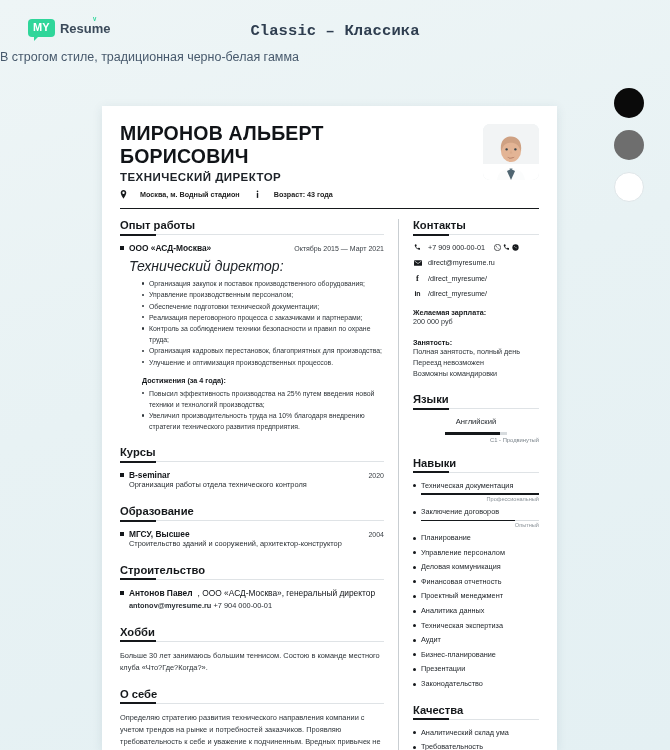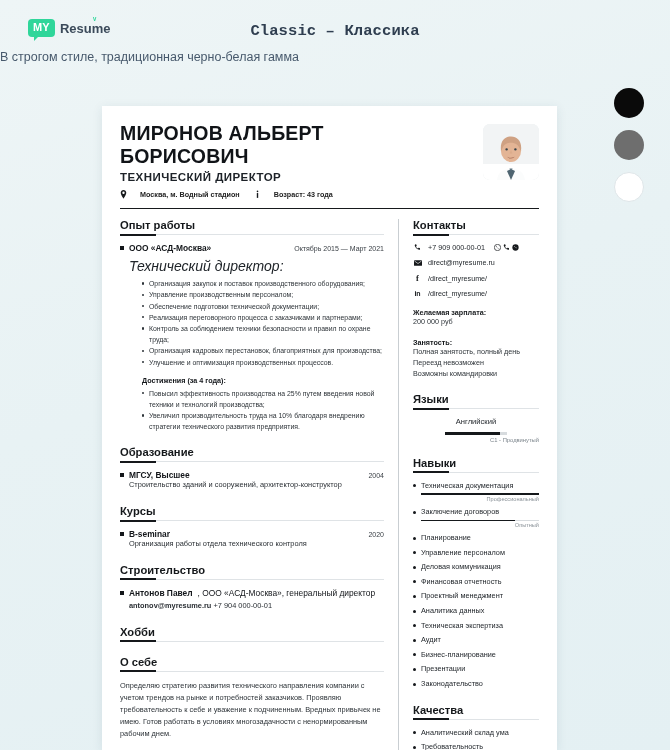--- a/index.html
+++ b/index.html
@@ -425,62 +425,63 @@
         </ul>
 
         <div class="ach-title">Достижения (за 4 года):</div>
         <ul class="dots">
           <li>Повысил эффективность производства на 25% путем введения новой техники и технологий производства;</li>
           <li>Увеличил производительность труда на 10% благодаря внедрению стратегии технического развития предприятия.</li>
         </ul>
       </div>
 
       <div class="sec">
+        <div class="sec-title">Курсы</div>
+        <div class="sec-rule"></div>
+        <div class="entry-head">
+          <div class="entry-title">
+            <span class="sq"></span>
+            <span>B-seminar</span>
+          </div>
+          <div class="entry-date">2020</div>
+        </div>
+        <div class="entry-line">Организация работы отдела технического контроля</div>
+      </div>
+
+      <div class="sec">
         <div class="sec-title">Образование</div>
         <div class="sec-rule"></div>
         <div class="entry-head">
           <div class="entry-title">
             <span class="sq"></span>
             <span>МГСУ, Высшее</span>
           </div>
           <div class="entry-date">2004</div>
         </div>
         <div class="entry-line">Строительство зданий и сооружений, архитектор-конструктор</div>
       </div>
 
       <div class="sec">
-        <div class="sec-title">Курсы</div>
-        <div class="sec-rule"></div>
-        <div class="entry-head">
-          <div class="entry-title">
-            <span class="sq"></span>
-            <span>B-seminar</span>
-          </div>
-          <div class="entry-date">2020</div>
-        </div>
-        <div class="entry-line">Организация работы отдела технического контроля</div>
-      </div>
-
-      <div class="sec">
         <div class="sec-title">Строительство</div>
         <div class="sec-rule"></div>
         <div class="entry-title">
           <span class="sq"></span>
           <span>Антонов Павел</span>
             <span style="font-weight:normal">, ООО «АСД-Москва», генеральный директор</span>
         </div>
         <div class="entry-line" style="margin-top:3px">
           <span style="font-weight:bold">antonov@myresume.ru</span>
           <span>+7 904 000-00-01</span>
         </div>
       </div>
 
       <div class="sec">
         <div class="sec-title">Хобби</div>
         <div class="sec-rule"></div>
+        <div class="para">Больше 30 лет занимаюсь большим теннисом. Состою в команде местного клуба «Что?Где?Когда?».</div>
       </div>
 
       <div class="sec">
         <div class="sec-title">О себе</div>
         <div class="sec-rule"></div>
         <div class="para">Определяю стратегию развития технического направления компании с учетом трендов на рынке и потребностей заказчиков. Проявляю требовательность к себе и уважение к подчиненным. Вредных привычек не имею. Готов работать в условиях многозадачности с ненормированным рабочим днем.</div>
       </div>
     </div>
 
     <div class="col-div"></div>

